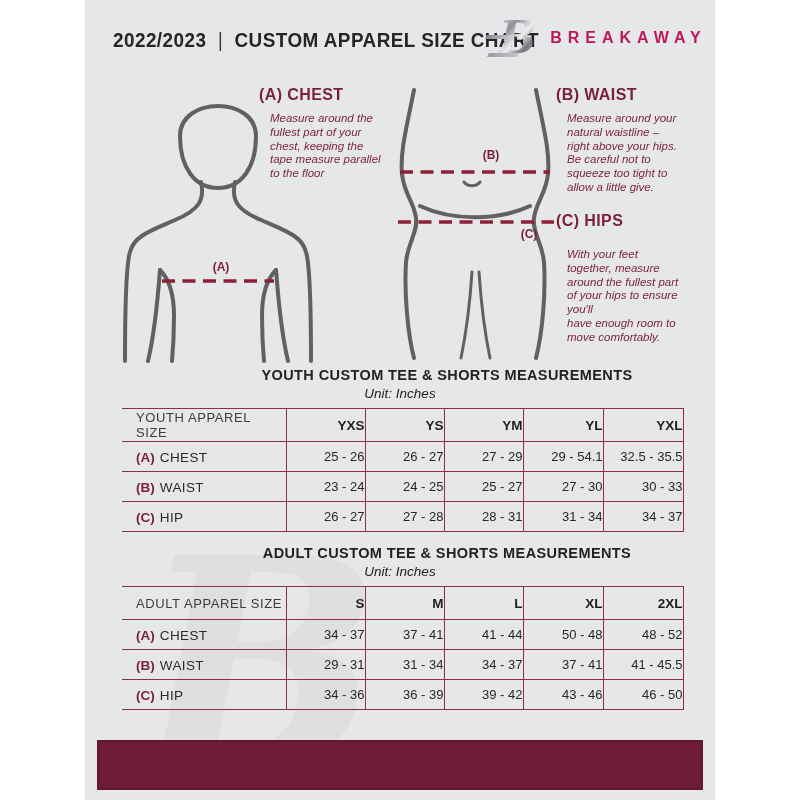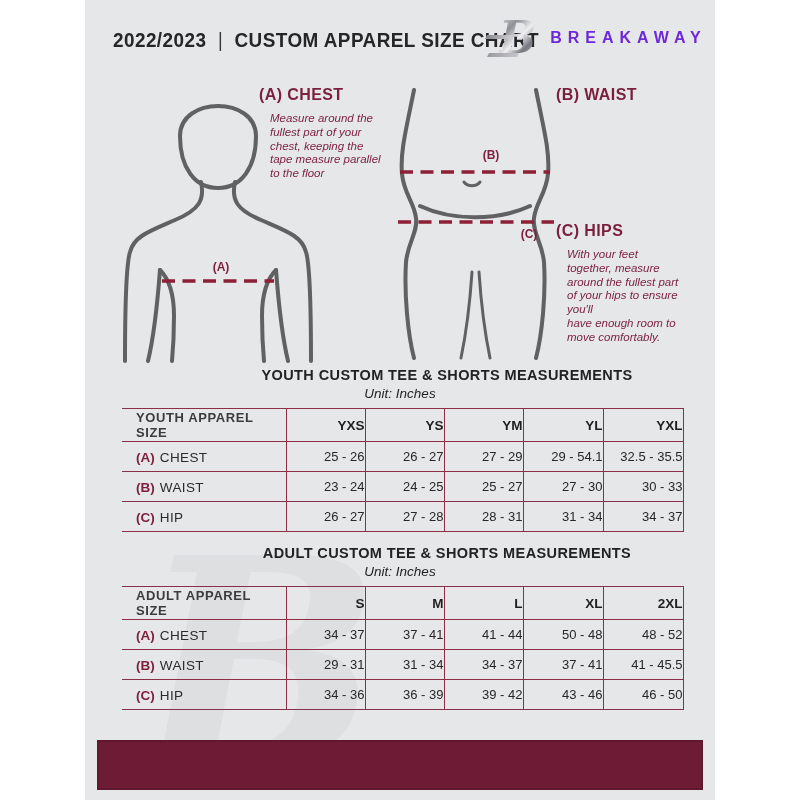--- a/index.html
+++ b/index.html
@@ -17,54 +17,54 @@
   .hdr .season, .hdr .title { font-size:21px; font-weight:800; letter-spacing:0.5px; color:#262626; }
   .hdr .divider { font-size:20px; font-weight:300; color:#3a3a3a; margin:0 13px; }
   .brand { position:absolute; left:414px; top:16px; display:flex; align-items:center; gap:14px; z-index:2; }
   .logo-b { position:relative; font-family:"DejaVu Serif", serif; font-style:italic; font-weight:700;
     font-size:44px; line-height:1; background:linear-gradient(135deg,#dcdcdf 0%,#8f8f96 28%,#f0f0f2 52%,#77777f 72%,#bfbfc4 100%);
     -webkit-background-clip:text; background-clip:text; color:transparent; -webkit-text-fill-color:transparent; }
   .logo-b::before { content:""; position:absolute; left:-13px; top:44%; width:26px; height:4px;
     background:linear-gradient(90deg,#85858c,#cfcfd4); transform:skewX(-25deg); }
   .logo-b::after { content:""; position:absolute; left:-11px; bottom:3px; width:30px; height:4px;
     background:linear-gradient(90deg,#9a9aa0,#c5c5ca); transform:skewX(-25deg); }
-  .brand-name { font-size:16px; font-weight:700; letter-spacing:6px; color:#6d28d9; }
+  .brand-name { font-size:16px; font-weight:700; letter-spacing:6px; color:#be185d; }
 
   
   .fig { position:absolute; z-index:1; }
   .fig-left  { left:35px;  top:78px; }
   .fig-right { left:305px; top:88px; }
   .meas-label { position:absolute; z-index:2; font-size:12px; font-weight:800; color:#7d1f3a; width:40px; text-align:center; }
   .lab-a { left:116px; top:260px; }
   .lab-b { left:386px; top:148px; }
   .lab-c { left:424px; top:227px; }
 
   
   .guide-h { position:absolute; z-index:2; font-size:16px; font-weight:800; letter-spacing:0.4px; color:#7a1f3c; }
   .desc { position:absolute; z-index:2; font-size:11.5px; line-height:13.8px; font-style:italic; font-weight:500;
     color:#7d2342; white-space:pre-line;margin-left:11px; }
   .h-chest { left:174px; top:86px; }  .d-chest { left:174px; top:112px; width:170px; }
   .h-waist { left:471px; top:86px; }  .d-waist { left:471px; top:112px; width:170px; }
-  .h-hips  { left:471px; top:222px; } .d-hips  { left:471px; top:248px; width:175px; }
+  .h-hips  { left:471px; top:212px; } .d-hips  { left:471px; top:248px; width:175px; }
 
   
   .sec-title { position:absolute; left:0; width:724px; text-align:center; z-index:2;
     font-size:14.5px; font-weight:700; letter-spacing:0.4px; color:#222; }
   .sec-unit  { position:absolute; left:0; width:630px; text-align:center; z-index:2;
     font-size:13.5px; font-style:italic; font-weight:500; color:#222; }
   .t-youth { top:367px; } .u-youth { top:386px; }
   .t-adult { top:545px; } .u-adult { top:564px; }
 
   
   table.size { position:absolute; left:37px; width:561px; border-collapse:collapse; table-layout:fixed; z-index:2;
     border-top:1.5px solid #8b2e47; border-bottom:1.5px solid #8b2e47; }
   .tbl-youth { top:408px; } .tbl-adult { top:586px; }
   table.size th, table.size td { border-right:1.5px solid #8b2e47; border-top:1.5px solid #8b2e47;
     text-align:right; vertical-align:middle; background:transparent; }
-  table.size tr.hd th { height:33px;font-weight:bold; }
+  table.size tr.hd th { height:33px; }
   table.size tr.row td { height:30px; }
   th.lbl, td.lbl { text-align:left !important; padding-left:14px; }
   th.lbl { font-size:13px; font-weight:400; letter-spacing:0.6px; color:#3c3c3c; }
   th.szcol { font-size:13.5px; font-weight:700; color:#1f1f1f; }
   td.val { font-size:13px; color:#272727; }
   td.lbl .pfx { font-weight:800; color:#7d1f3a; margin-right:5px; font-size:13.5px; }
   td.lbl .nm  { font-size:13.5px; color:#2b2b2b; letter-spacing:0.4px;margin-top:20px; }
 
   
   .footer-bar { position:absolute; left:12px; top:740px; width:606px; height:50px;
@@ -117,20 +117,26 @@
     <div class="meas-label lab-b">(B)</div>
     <div class="meas-label lab-c">(C)</div>
 
     <div class="guide-h h-chest">(A) CHEST</div>
     <div class="desc d-chest">Measure around the
 fullest part of your
 chest, keeping the
 tape measure parallel
 to the floor</div>
     <div class="guide-h h-waist">(B) WAIST</div>
+    <div class="desc d-waist">Measure around your
+natural waistline –
+right above your hips.
+Be careful not to
+squeeze too tight to
+allow a little give.</div>
     <div class="guide-h h-hips">(C) HIPS</div>
     <div class="desc d-hips">With your feet
 together, measure
 around the fullest part
 of your hips to ensure
 you'll
 have enough room to
 move comfortably.</div>
 
     <div class="sec-title t-youth">YOUTH CUSTOM TEE &amp; SHORTS MEASUREMENTS</div>

